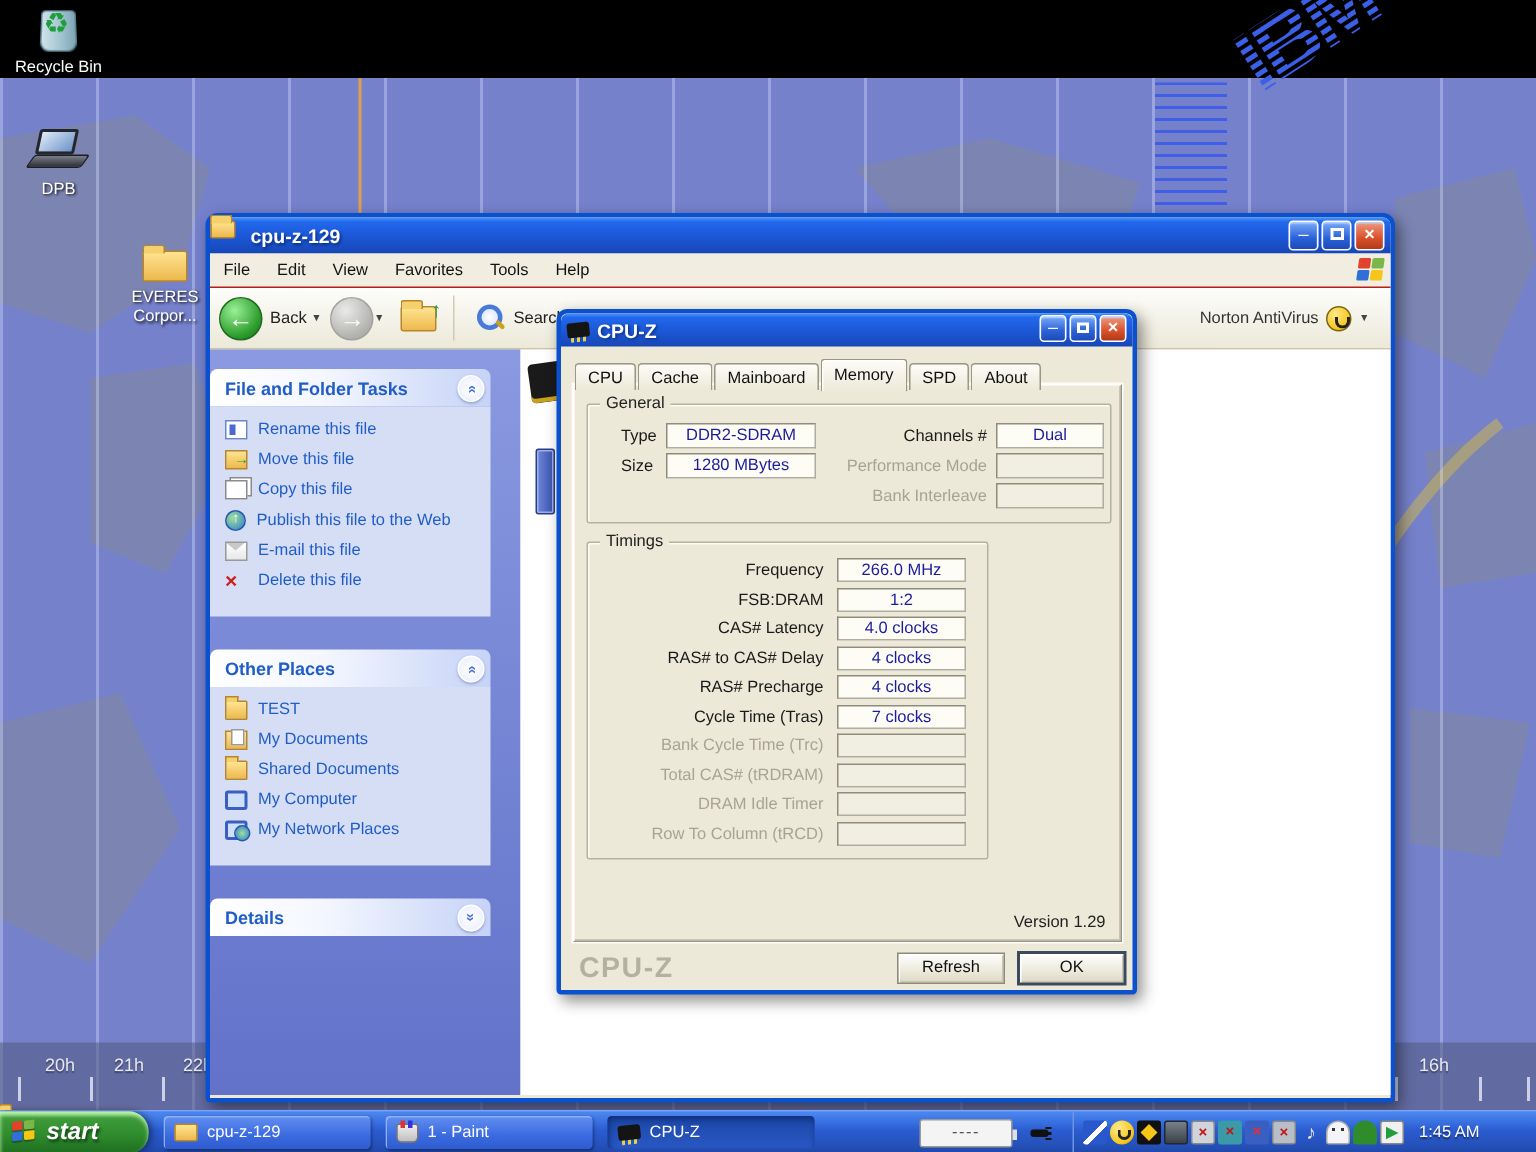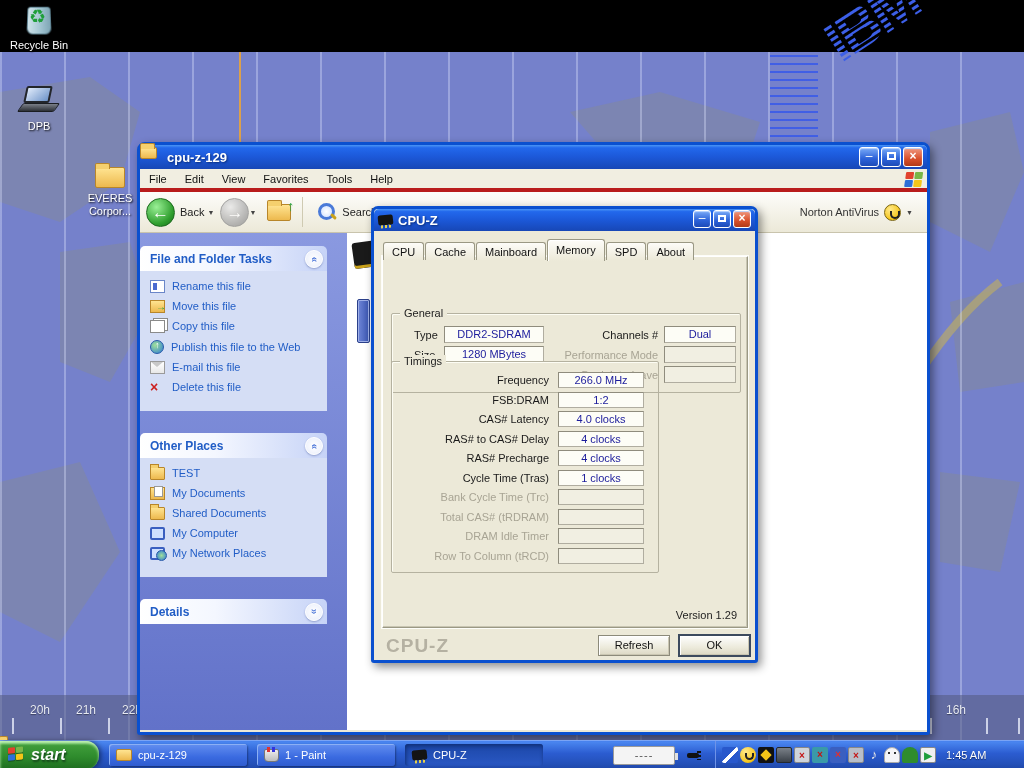--- a/index.html
+++ b/index.html
@@ -58,21 +58,21 @@
   .winbtns { position:absolute; right:4px; top:2px; display:flex; gap:2px;}
   .wbtn { width:20px; height:20px; border:1px solid #fff; border-radius:3px; color:#fff;
     font-size:12px; line-height:17px; text-align:center;
     background:linear-gradient(180deg,#7aabf8,#2b61d8 60%,#1c4ab8); box-shadow:inset 0 1px 1px #bcd6ff;}
   .wbtn.close { background:linear-gradient(180deg,#f09a82,#d9502b 60%,#b23a17); font-weight:bold;}
   .wbtn .sq { display:inline-block; width:9px; height:8px; border:2px solid #fff; margin-top:4px;}
 
   
   #explorer { left:137px; top:142px; width:793px; height:593px; z-index:5;}
   .menubar { height:23px; background:#f1eee1; display:flex; align-items:center; gap:0;
-    border-bottom:4px solid #b91c1c; position:relative;}
+    border-bottom:1px solid #b91c1c; position:relative;}
   .menubar span { font-size:11px; color:#111; padding:0 9px;}
   .winlogo { position:absolute; right:4px; top:3px; width:18px; height:17px; display:grid;
     grid-template-columns:8px 8px; grid-template-rows:7px 7px; gap:1px; transform:skewX(-8deg);}
   .winlogo i { border-radius:1px;}
   .toolbar { height:41px; background:linear-gradient(#fdfdfa,#ece9d8); border-bottom:1px solid #c9c4ad;
     display:flex; align-items:center; padding:0 6px; position:relative;}
   .navball { width:29px; height:29px; border-radius:50%; color:#fff; text-align:center;
     line-height:28px; font-size:17px; font-weight:bold;}
   .back { background:radial-gradient(circle at 35% 30%,#9af096,#2f9e2e 65%,#156d18); border:1px solid #1d6b1f;}
   .fwd { background:radial-gradient(circle at 35% 30%,#e8e8e8,#a8a8a8 65%,#8a8a8a); border:1px solid #8e8e8e; opacity:.8;}
@@ -159,21 +159,21 @@
     border-radius:3px 3px 0 0; margin-right:1px;}
   .tab.active { height:22px; padding-top:4px; position:relative; z-index:4; margin-bottom:-1px;
     box-shadow:inset 1px 1px 0 #fff;}
   .page { position:absolute; left:8px; top:47px; width:366px; height:372px; background:#ece9d8;
     border:1px solid #9a9884; border-top-color:#fff; border-left-color:#fff;
     box-shadow:inset -1px -1px 0 #c8c5b2, 0 0 0 1px #fdfdf8; z-index:2;}
   .grp { position:absolute; border:1px solid #b5b2a0; border-radius:2px;
     box-shadow:inset 1px 1px 0 #fdfdf4;}
   .grp .legend { position:absolute; top:-7px; left:8px; background:#ece9d8; padding:0 4px;
     font-size:11px; color:#222;}
-  .grp-general { left:8px; top:12px; width:350px; height:80px;margin-top:44px;}
+  .grp-general { left:8px; top:12px; width:350px; height:80px;}
   .grp-timings { left:8px; top:104px; width:268px; height:212px;}
   .flabel { position:absolute; font-size:11px; color:#1a1a1a; white-space:nowrap;}
   .flabel.dis, .t-row.dis .t-label { color:#a8a494;}
   .vbox { position:absolute; height:17px; background:#fdfdf6; border:1px solid #b0ada0;
     border-top-color:#8f8c7d; border-left-color:#8f8c7d;
     color:#1c1c9c; font-size:11px; text-align:center; line-height:15px;}
   .vbox.dis { background:#f1efe2;}
   .t-rows { position:absolute; left:0; top:10px; right:8px;}
   .t-row { display:flex; align-items:center; height:16px; margin-bottom:3.5px;}
   .t-label { width:166px; text-align:right; padding-right:9px; font-size:11px; color:#1a1a1a;}
@@ -484,21 +484,21 @@
         <div class="t-row">
           <span class="t-label">RAS# to CAS# Delay</span>
           <span class="t-box">4 clocks</span>
           </div>
         <div class="t-row">
           <span class="t-label">RAS# Precharge</span>
           <span class="t-box">4 clocks</span>
           </div>
         <div class="t-row">
           <span class="t-label">Cycle Time (Tras)</span>
-          <span class="t-box">1 clocks</span>
+          <span class="t-box">7 clocks</span>
           </div>
         <div class="t-row dis">
           <span class="t-label">Bank Cycle Time (Trc)</span>
           <span class="t-box"></span>
           </div>
         <div class="t-row dis">
           <span class="t-label">Total CAS# (tRDRAM)</span>
           <span class="t-box"></span>
           </div>
         <div class="t-row dis">

